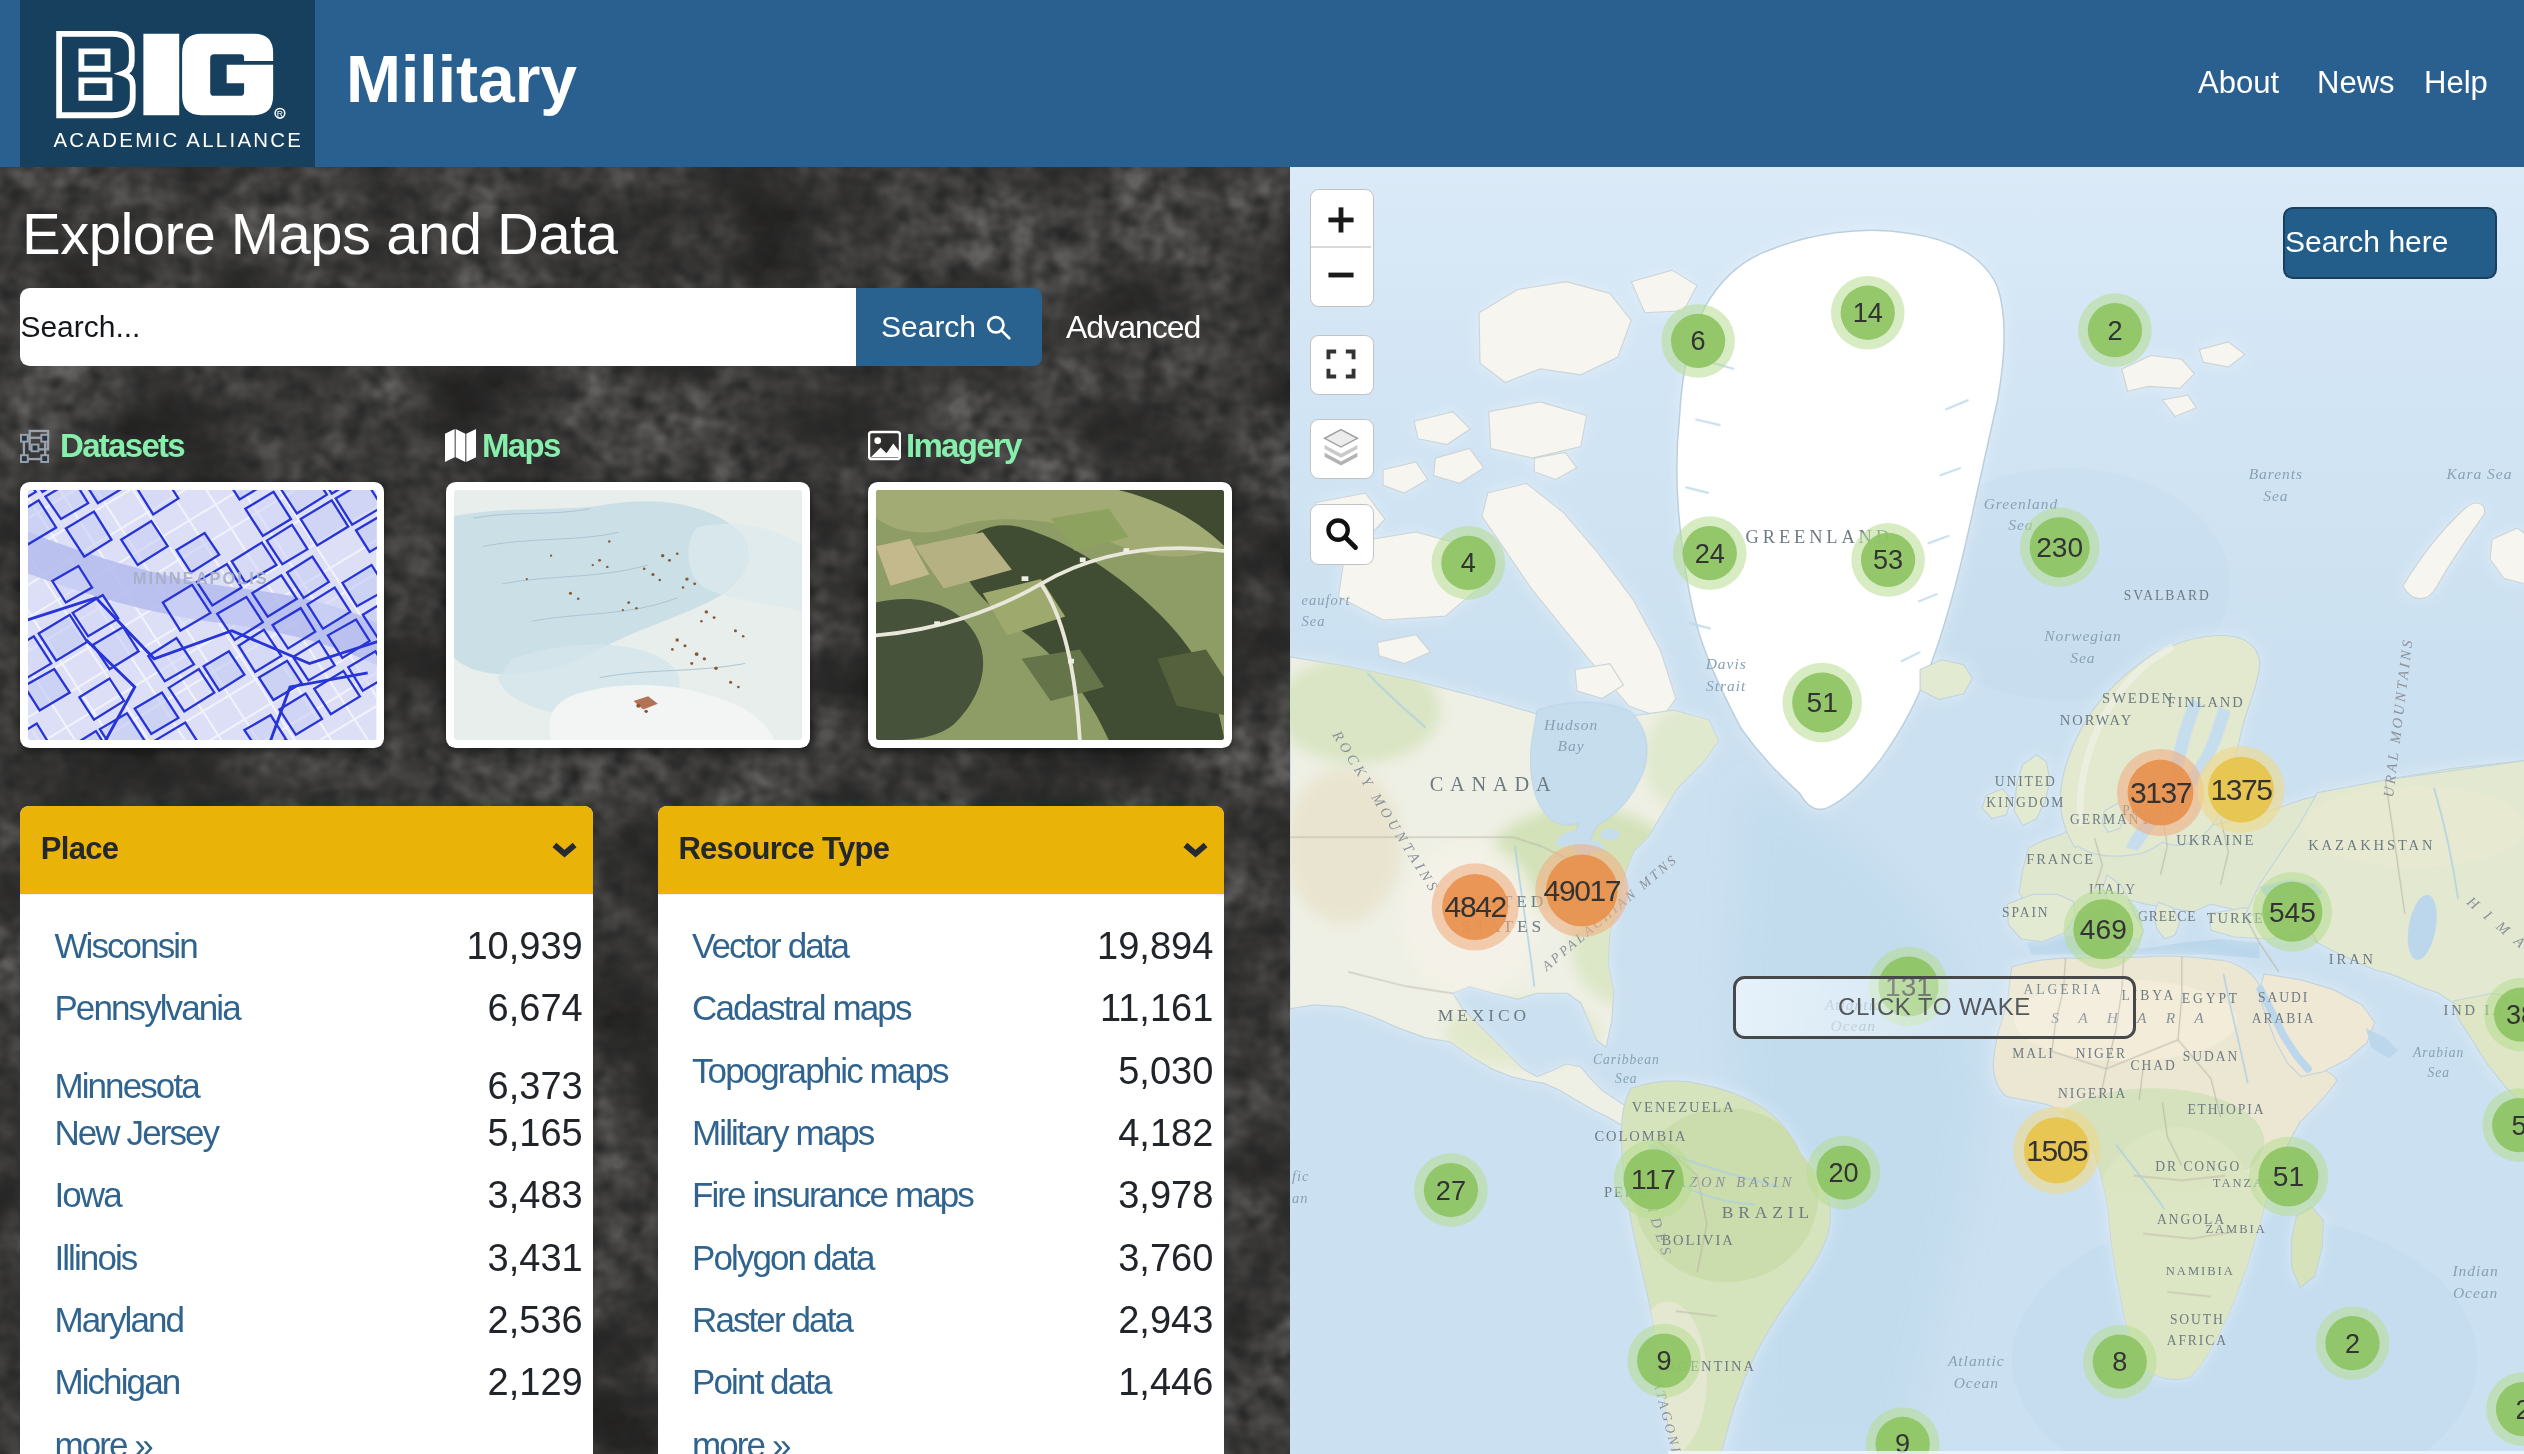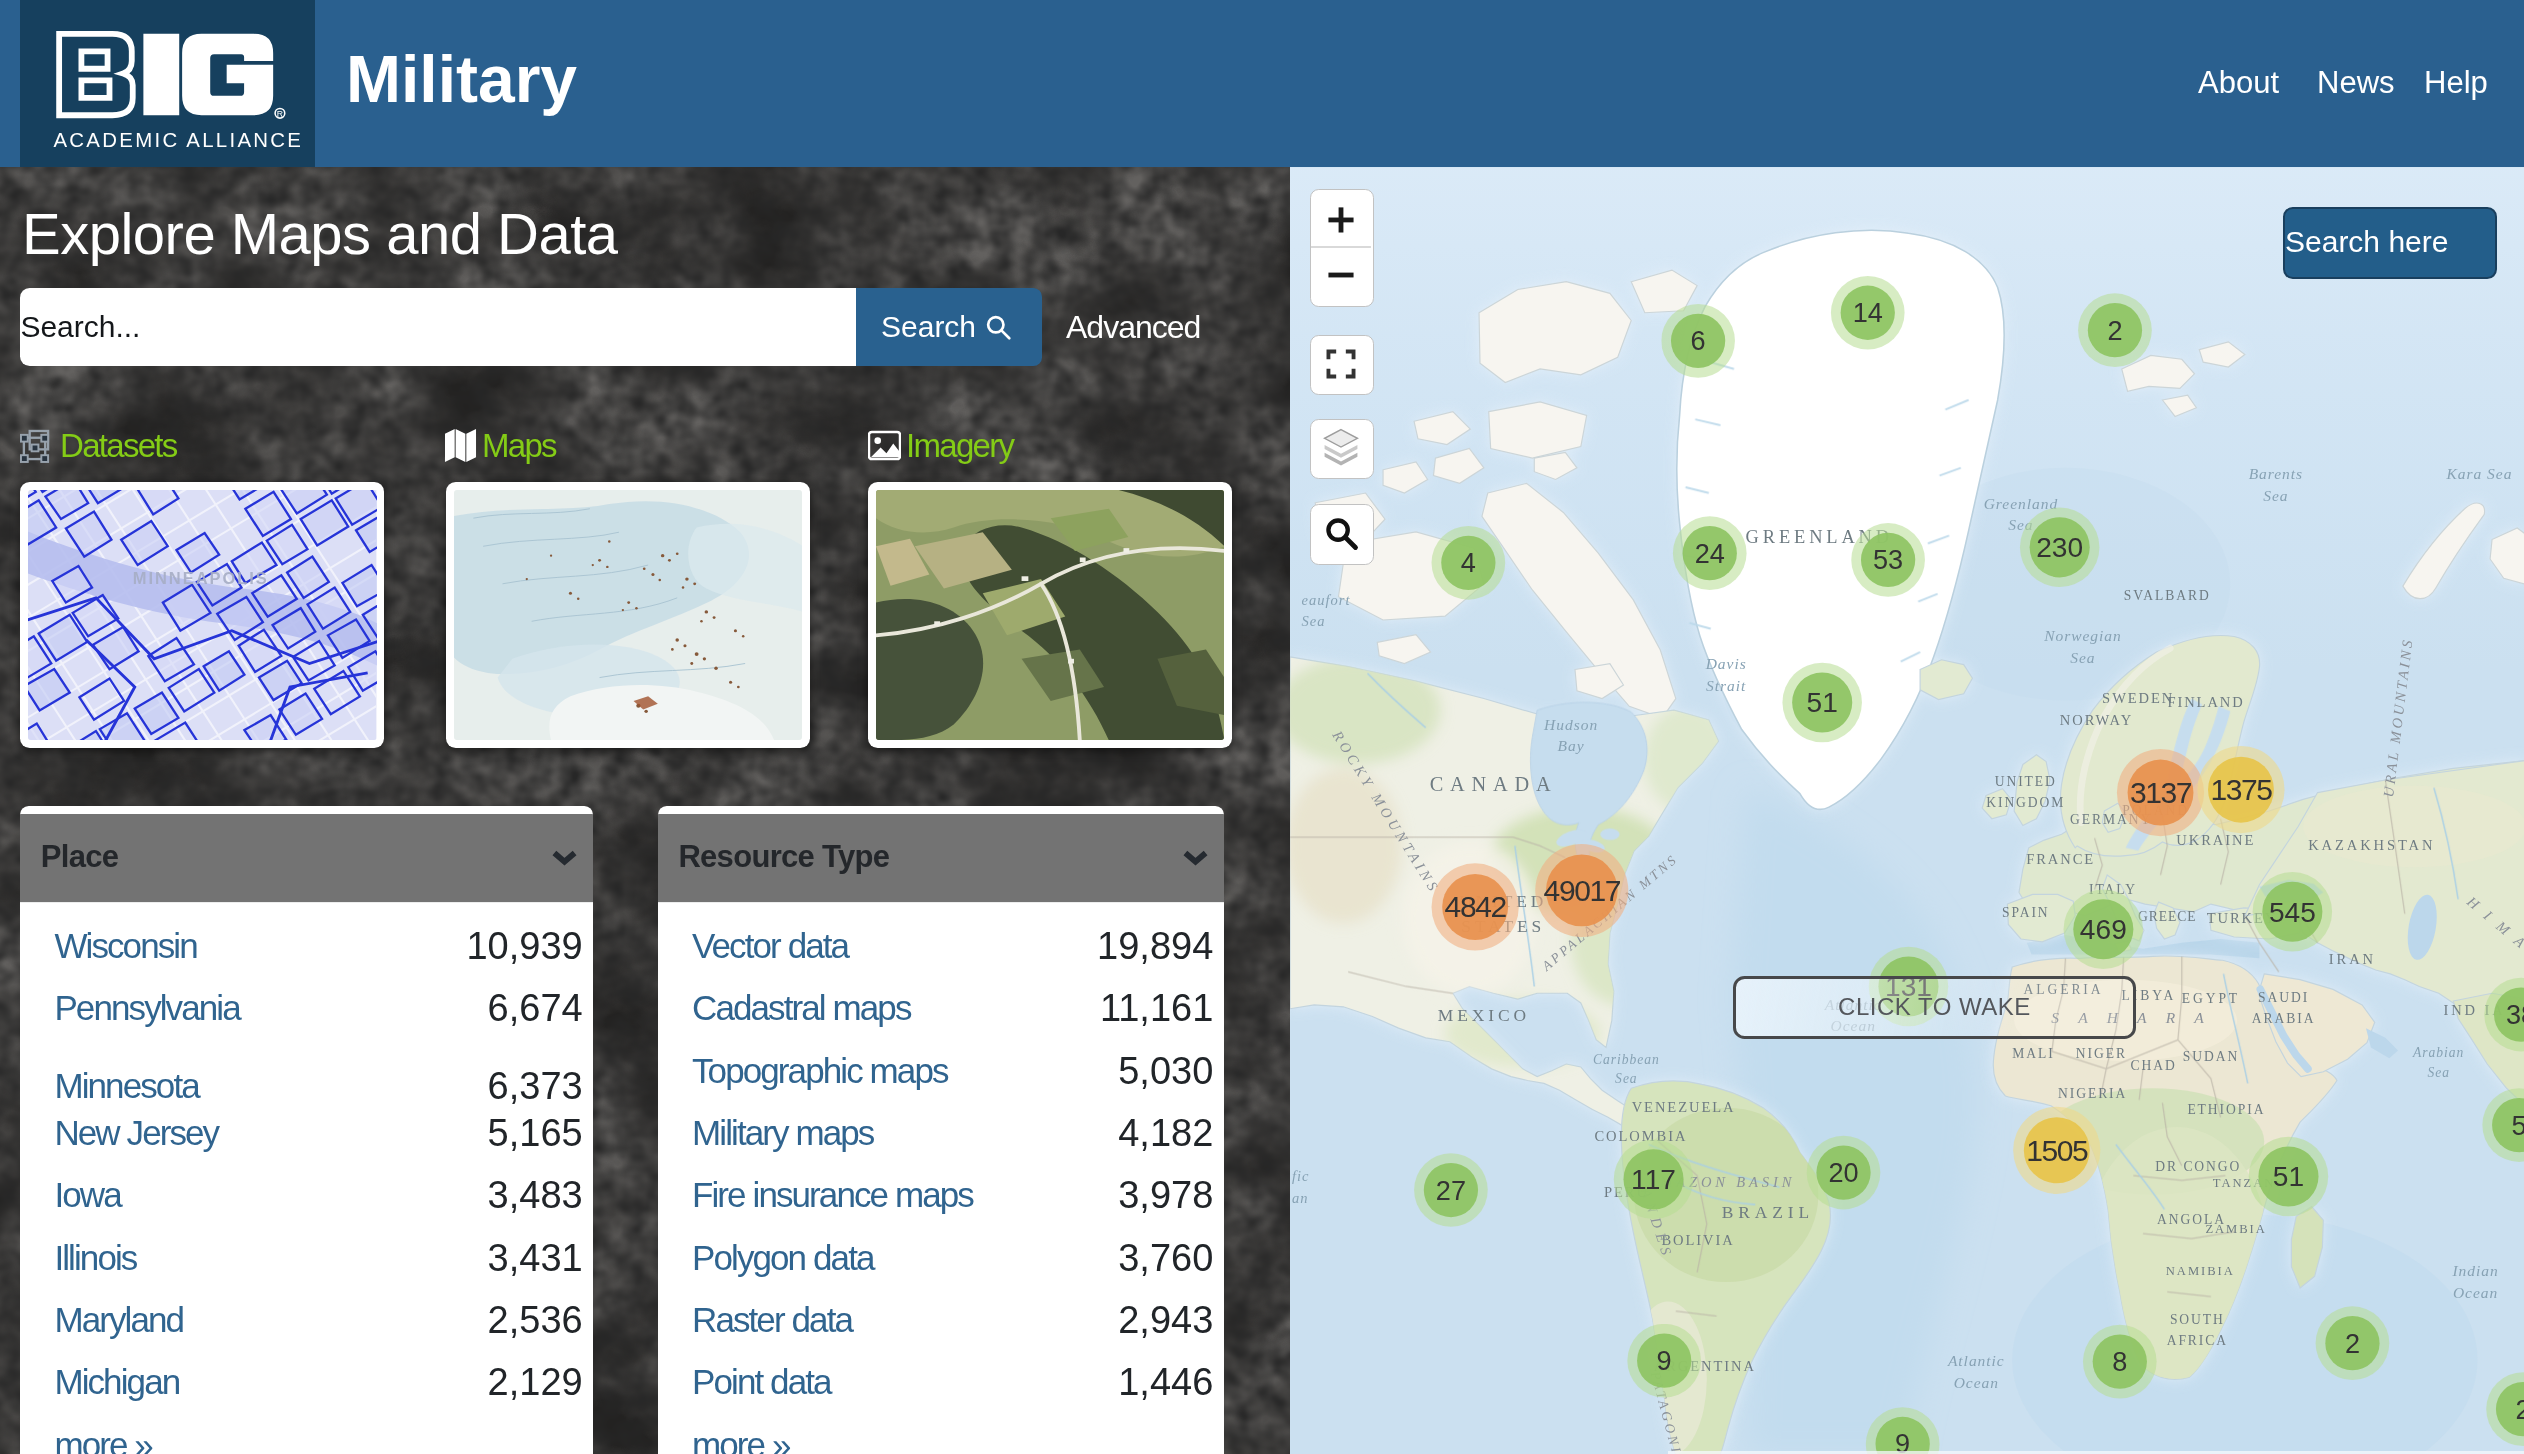--- a/index.html
+++ b/index.html
@@ -22,29 +22,29 @@
        letter-spacing:-0.5px; line-height:1; }
 
   #searchinput { position:absolute; left:20.4px; top:121px; width:836px; height:78px; background:#fff;
      border-radius:9.7px 0 0 9.7px; color:#14171a; font-size:30px; line-height:78px; }
   #searchbtn { position:absolute; left:856px; top:121px; width:186px; height:78px; background:#29618f;
      border-radius:0 8.7px 8.7px 0; color:#fff; font-size:30px; line-height:78px; text-align:left; padding-left:25px; }
   #searchbtn svg { position:absolute; right:30px; top:26px; }
   #advanced { position:absolute; left:1066px; top:121px; height:78px; line-height:78px; color:#fff;
      font-size:32px; letter-spacing:-1px; }
 
-  .cattitle { position:absolute; top:262px; color:#84cc16; font-size:33px; font-weight:400; line-height:1;
+  .cattitle { position:absolute; top:262px; color:#86efac; font-size:33px; font-weight:700; line-height:1;
      letter-spacing:-1.7px; }
   .caticon { position:absolute; top:261px; }
   .card { position:absolute; top:315px; width:364px; height:266px; background:#fff; border-radius:9.7px;
           box-shadow:0 2.9px 9.7px rgba(0,0,0,.55); padding:7.8px; }
   .card svg { width:100%; height:100%; display:block; border-radius:2.9px; }
 
   .panel { position:absolute; top:639px; height:649px; background:#fff; border-radius:8.7px 8.7px 0 0; overflow:hidden; }
-  .panelhead { height:89px; background:#737373; border-bottom:1.9px solid #eceded; position:relative;margin-top:8px; }
+  .panelhead { height:89px; background:#eab308; border-bottom:1.9px solid #eceded; position:relative; }
   .panelhead .t { position:absolute; left:20.4px; top:27px; font-size:31px; font-weight:600; color:#24272b;
       line-height:1; letter-spacing:-0.7px; }
   .panelhead svg { position:absolute; right:16.5px; top:36px; }
   .frow { position:absolute; left:0; width:100%; height:62px; }
   .frow .lnk { position:absolute; left:34px; top:0; line-height:62px; font-size:35px; color:#30648f;
       letter-spacing:-1.9px; }
   .frow .cnt { position:absolute; right:10.7px; top:0; line-height:62px; font-size:38px; color:#212529; }
 
   
   #map { position:absolute; left:1290px; top:167px; width:1235px; height:1288px; background:#cbe0f0; overflow:hidden; }

